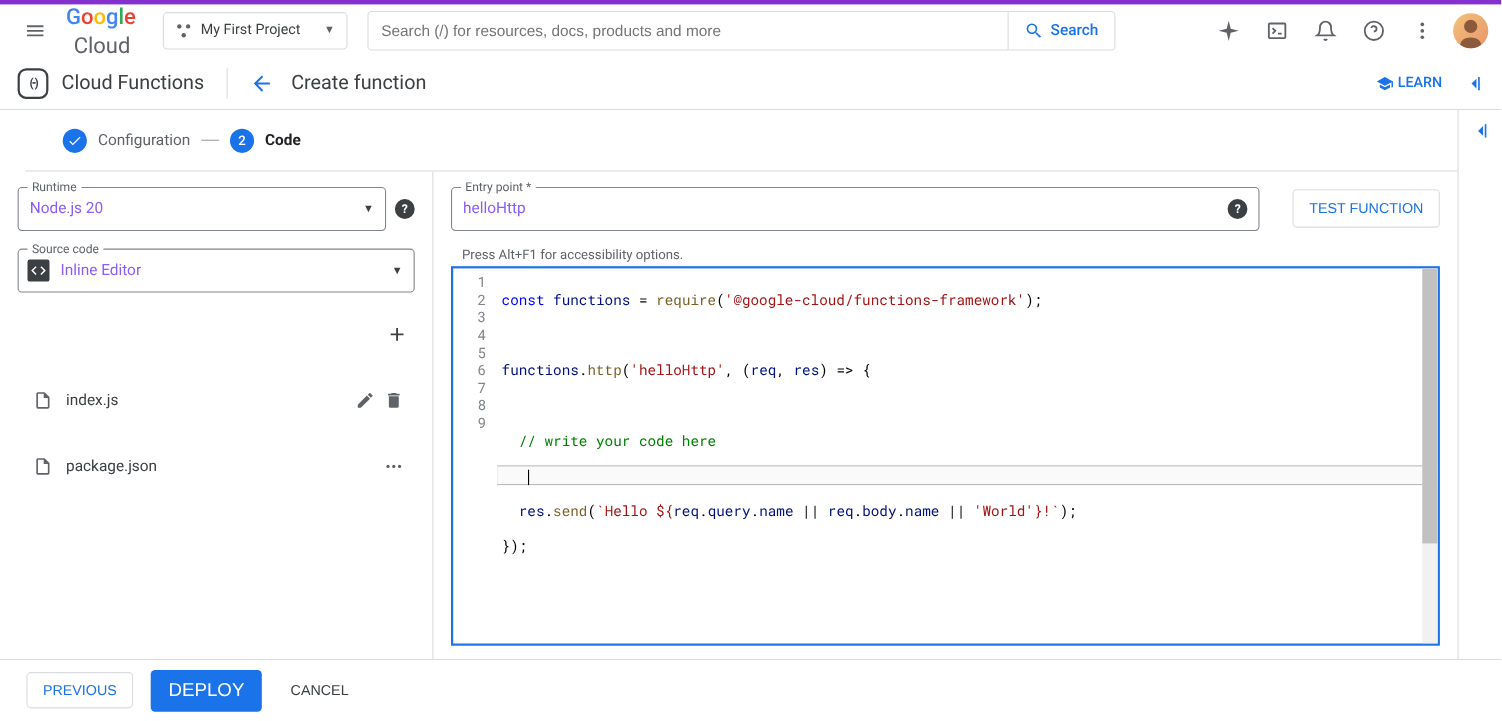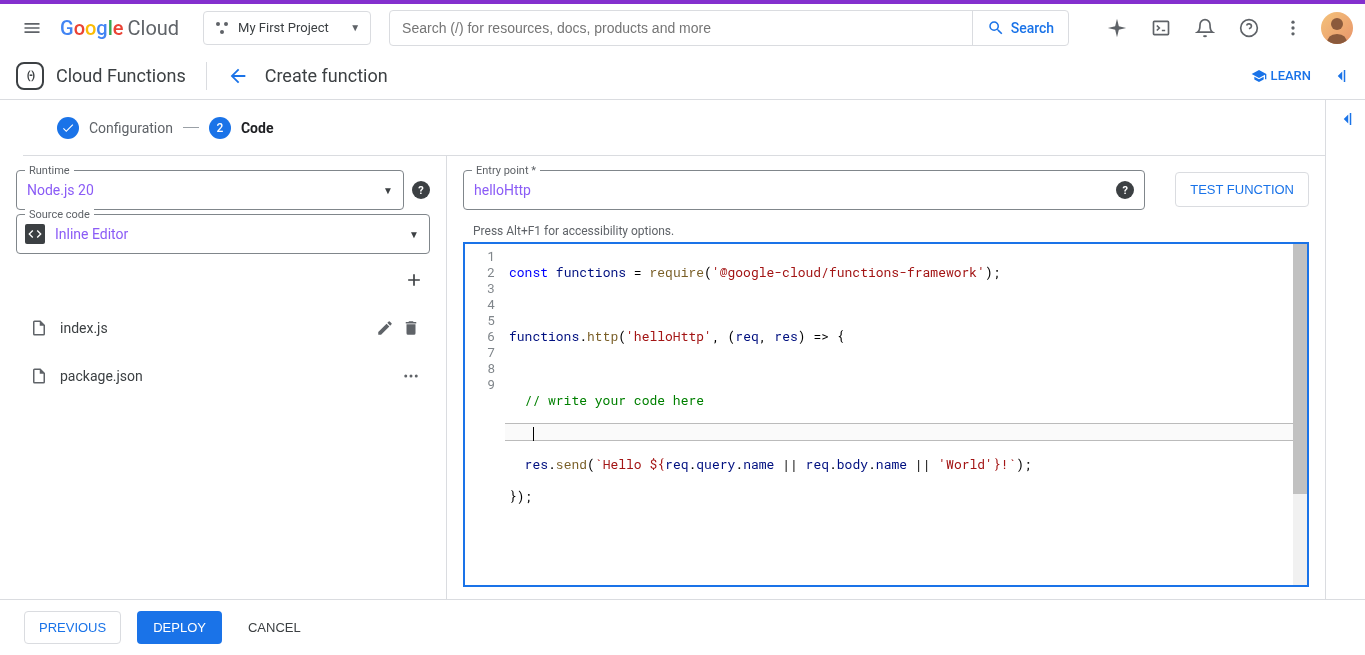--- a/index.html
+++ b/index.html
@@ -3,21 +3,21 @@
 <meta charset="utf-8">
 <style>
   * { box-sizing: border-box; margin: 0; padding: 0; }
   body { font-family: 'Google Sans', Roboto, Arial, sans-serif; font-size: 14px; color: #3c4043; background: #fff; overflow: hidden; }
   
   .purple-bar { height: 4px; background: #8430ce; }
   
   
   .top-header { height: 48px; display: flex; align-items: center; padding: 0 12px; border-bottom: 1px solid transparent; gap: 8px; }
   .hamburger { width: 40px; height: 40px; display: flex; align-items: center; justify-content: center; cursor: pointer; border-radius: 50%; }
-  .logo { display: flex; align-items: center; gap: 2px; font-size: 20px; margin-right: 16px; cursor: pointer; }
+  .logo { display: flex; align-items: center; gap: 2px; font-size: 20px; margin-right: 16px; cursor: pointer; flex-direction: column; }
   .logo-g { font-weight: 500; }
   .g-blue { color: #4285f4; } .g-red { color: #ea4335; } .g-yellow { color: #fbbc05; } .g-green { color: #34a853; }
   .logo-cloud { color: #5f6368; font-weight: 400; margin-left: 2px; }
   
   .project-selector { height: 34px; border: 1px solid #dadce0; border-radius: 4px; display: flex; align-items: center; padding: 0 10px; gap: 8px; cursor: pointer; min-width: 168px; }
   .project-icon { width: 16px; height: 16px; }
   .project-name { flex: 1; color: #3c4043; font-size: 13px; }
   .caret-down { font-size: 10px; color: #5f6368; }
   
   .search-bar { flex: 1; height: 36px; border: 1px solid #dadce0; border-radius: 4px; display: flex; align-items: center; margin-left: 10px; max-width: 680px; position: relative; }
@@ -44,21 +44,21 @@
   .side-panel-collapsed { width: 40px; border-left: 1px solid #dadce0; display: flex; flex-direction: column; align-items: center; padding-top: 10px; }
   .side-panel-collapsed .expand { color: #1a73e8; cursor: pointer; }
   
   
   .stepper { height: 56px; display: flex; align-items: center; padding: 0 34px; border-bottom: 1px solid #dadce0; gap: 10px; margin-left: 23px; }
   .step-check { width: 22px; height: 22px; border-radius: 50%; background: #1a73e8; color: white; display: flex; align-items: center; justify-content: center; font-size: 14px; }
   .step-label { color: #5f6368; }
   .step-line { width: 16px; height: 1px; background: #9aa0a6; }
   .step-num { width: 22px; height: 22px; border-radius: 50%; background: #1a73e8; color: white; display: flex; align-items: center; justify-content: center; font-size: 12px; font-weight: 500;}
   .step-active { font-weight: 700; color: #202124; }
-  .config-left { width: 447px; display: flex; flex-direction: column; gap: 4px; padding-right: 14px;}
+  .config-left { width: 394px; display: flex; flex-direction: column; gap: 16px; padding-right: 14px;}
   
   .field-wrap { position: relative; display:flex; align-items:center; gap: 8px;}
   .field { position: relative; border: 1px solid #80868b; border-radius: 4px; height: 40px; display: flex; align-items: center; padding: 0 10px; flex:1; cursor: pointer; }
   .field-label { position: absolute; top: -7px; left: 8px; background: white; padding: 0 4px; font-size: 11px; color: #5f6368; }
   .field-value { flex: 1; font-size: 14px; color: #8b5cf6; }
   .field-caret { font-size: 10px; color: #3c4043; margin-left: auto;}
   .help-circle { width: 18px; height: 18px; border-radius: 50%; background: #3c4043; color: white; display: flex; align-items: center; justify-content: center; font-size: 11px; font-weight: bold; cursor: pointer; flex-shrink:0;}
   .field .help-circle { margin-left: 8px;}
   
   .entry-field { width: 370px; }
@@ -78,21 +78,21 @@
   .code-line { height: 16px; padding-left: 4px; position: relative;}
   .code-line.current { background: #fafafa; box-shadow: 0 -1px 0 #bbb, 0 1px 0 #bbb; }
   .code-content .cursor { display:inline-block; width:1px; height:14px; background:#000; vertical-align:middle; margin-left:8px;}
   .kw { color: #0000ff; } .fn { color: #795e26; font-family: Liberation Mono, monospace; } .str { color: #a31515; } .cmt { color: #008000; } .op { color: #000; } .id { color: #001080;} .pn {color:#000;}
   .scrollbar-v { position:absolute; right:0; top:0; width:14px; height:100%; background:#f1f1f1;}
   .scrollbar-thumb { position:absolute; right:0; top:0; width:14px; height:250px; background:#c1c1c1;}
   
   
   .footer { height: 56px; display: flex; align-items: center; padding: 0 24px; gap: 16px; border-top: 1px solid #dadce0; position: fixed; bottom:0; left:0; right:0; background:white;}
   .btn-outline { border: 1px solid #dadce0; border-radius: 4px; padding: 8px 14px; color: #1a73e8; font-weight: 500; font-size: 13px; cursor: pointer; background: white; }
-  .btn-primary { border: none; border-radius: 4px; padding: 9px 16px; background: #1a73e8; color: white; font-weight: 500; font-size: 13px; cursor: pointer; }
+  .btn-primary { border: none; border-radius: 4px; padding: 9px 16px; background: #1a73e8; color: white; font-weight: 500; font-size: 17px; cursor: pointer; }
   .btn-text { border: none; background: none; color: #3c4043; font-weight: 500; font-size: 13px; cursor: pointer; padding: 8px 10px; }
   
   svg { display: block; }
 </style>
 </head>
 <body>
 
 <div class="purple-bar"></div>
 
 <div class="top-header">

